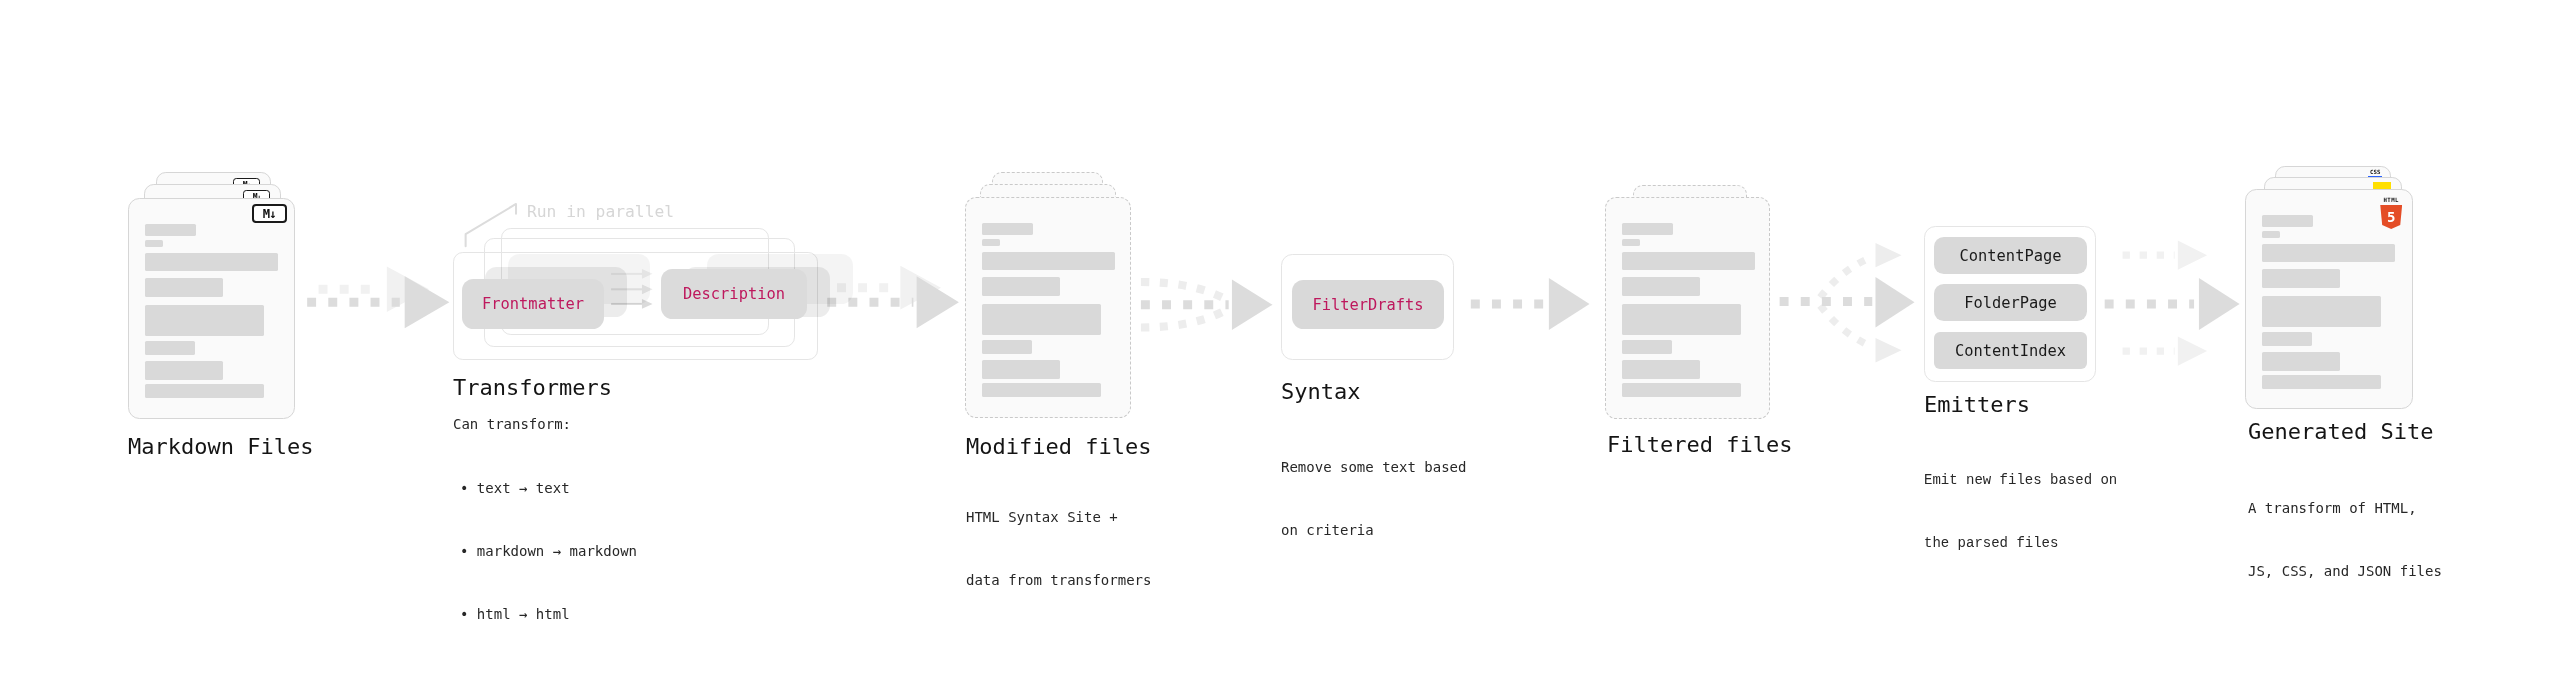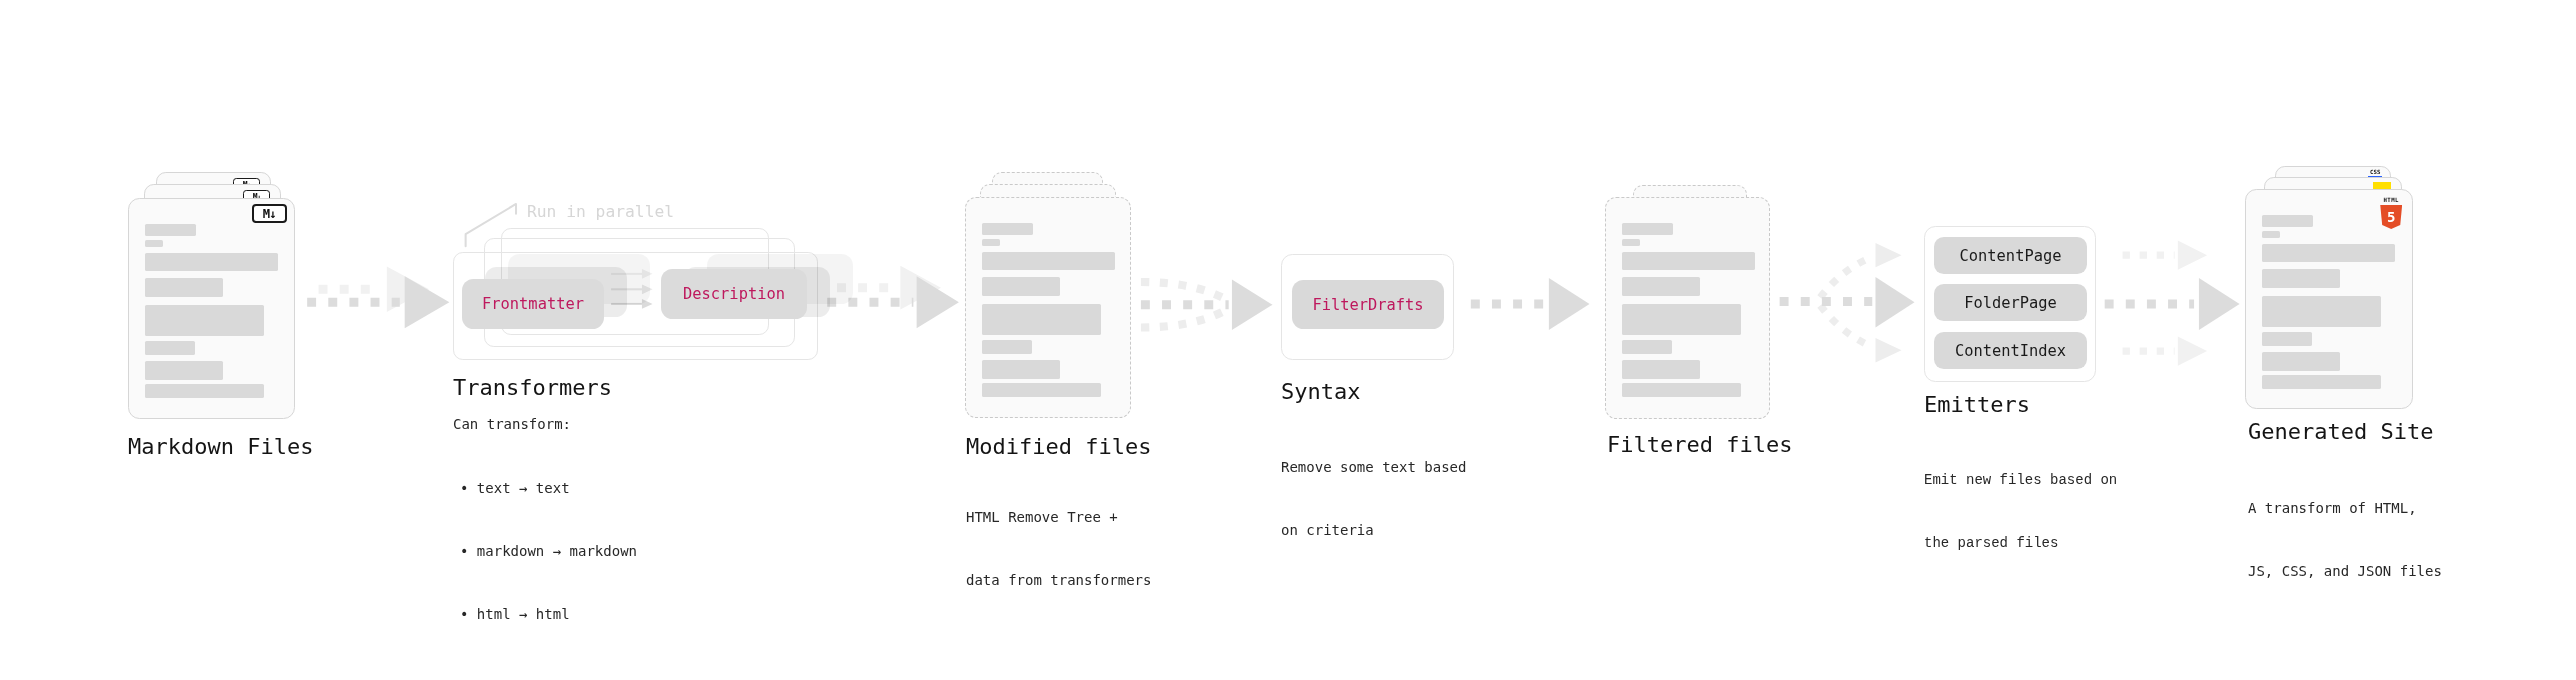--- a/index.html
+++ b/index.html
@@ -165,21 +165,21 @@
         <div class="bar" style="top: 41px; height: 6.5px; width: 18px;"></div>
         <div class="bar" style="top: 54px; height: 18px; width: 133px;"></div>
         <div class="bar" style="top: 79px; height: 18.7px; width: 78px;"></div>
         <div class="bar" style="top: 106px; height: 31px; width: 119px;"></div>
         <div class="bar" style="top: 142px; height: 14px; width: 50px;"></div>
         <div class="bar" style="top: 162px; height: 18.7px; width: 78px;"></div>
         <div class="bar" style="top: 185px; height: 14px; width: 119px;"></div>
       </div>
     <div class="title" style="left:966px;top:434px;">Modified files</div>
     <div class="subtitle" style="left:966px;top:465px;">
-      <div>HTML Remove Tree +</div>
+      <div>HTML Syntax Site +</div>
       <div>data from transformers</div>
     </div>
   </div>
 
   <div>
     <div class="outline solid-bg" style="left:1281px;top:254px;width:173px;height:106px;"></div>
     <div class="tbtn" style="left:1292px;top:280px;width:152px;height:49px;background:#d9d9d9;">FilterDrafts</div>
     <div class="title" style="left:1281px;top:379px;">Syntax</div>
     <div class="subtitle" style="left:1281px;top:415px;">
       <div>Remove some text based</div>
@@ -199,21 +199,21 @@
         <div class="bar" style="top: 162px; height: 18.7px; width: 78px;"></div>
         <div class="bar" style="top: 185px; height: 14px; width: 119px;"></div>
       </div>
     <div class="title" style="left:1607px;top:432px;">Filtered files</div>
   </div>
 
   <div>
     <div class="outline solid-bg" style="left:1924px;top:226px;width:172px;height:156px;"></div>
     <div class="ebtn" style="left:1934px;top:237px;width:153px;height:37px;">ContentPage</div>
     <div class="ebtn" style="left:1934px;top:284px;width:153px;height:37px;">FolderPage</div>
-    <div class="ebtn" style="left:1934px;top:332px;width:153px;height:37px;">ContentIndex</div>
+    <div class="ebtn" style="left:1934px;top:332px;width:153px;height:37px;border-radius:6px;">ContentIndex</div>
     <div class="title" style="left:1924px;top:392px;">Emitters</div>
     <div class="subtitle" style="left:1924px;top:428px;font-family:Liberation Mono, monospace;">
       <div>Emit new files based on</div>
       <div>the parsed files</div>
     </div>
   </div>
 
   <div>
     <div class="doc back" style="left:2275px;top:166px;width:116px;height:65px;">
       <span class="css-badge">CSS</span>

